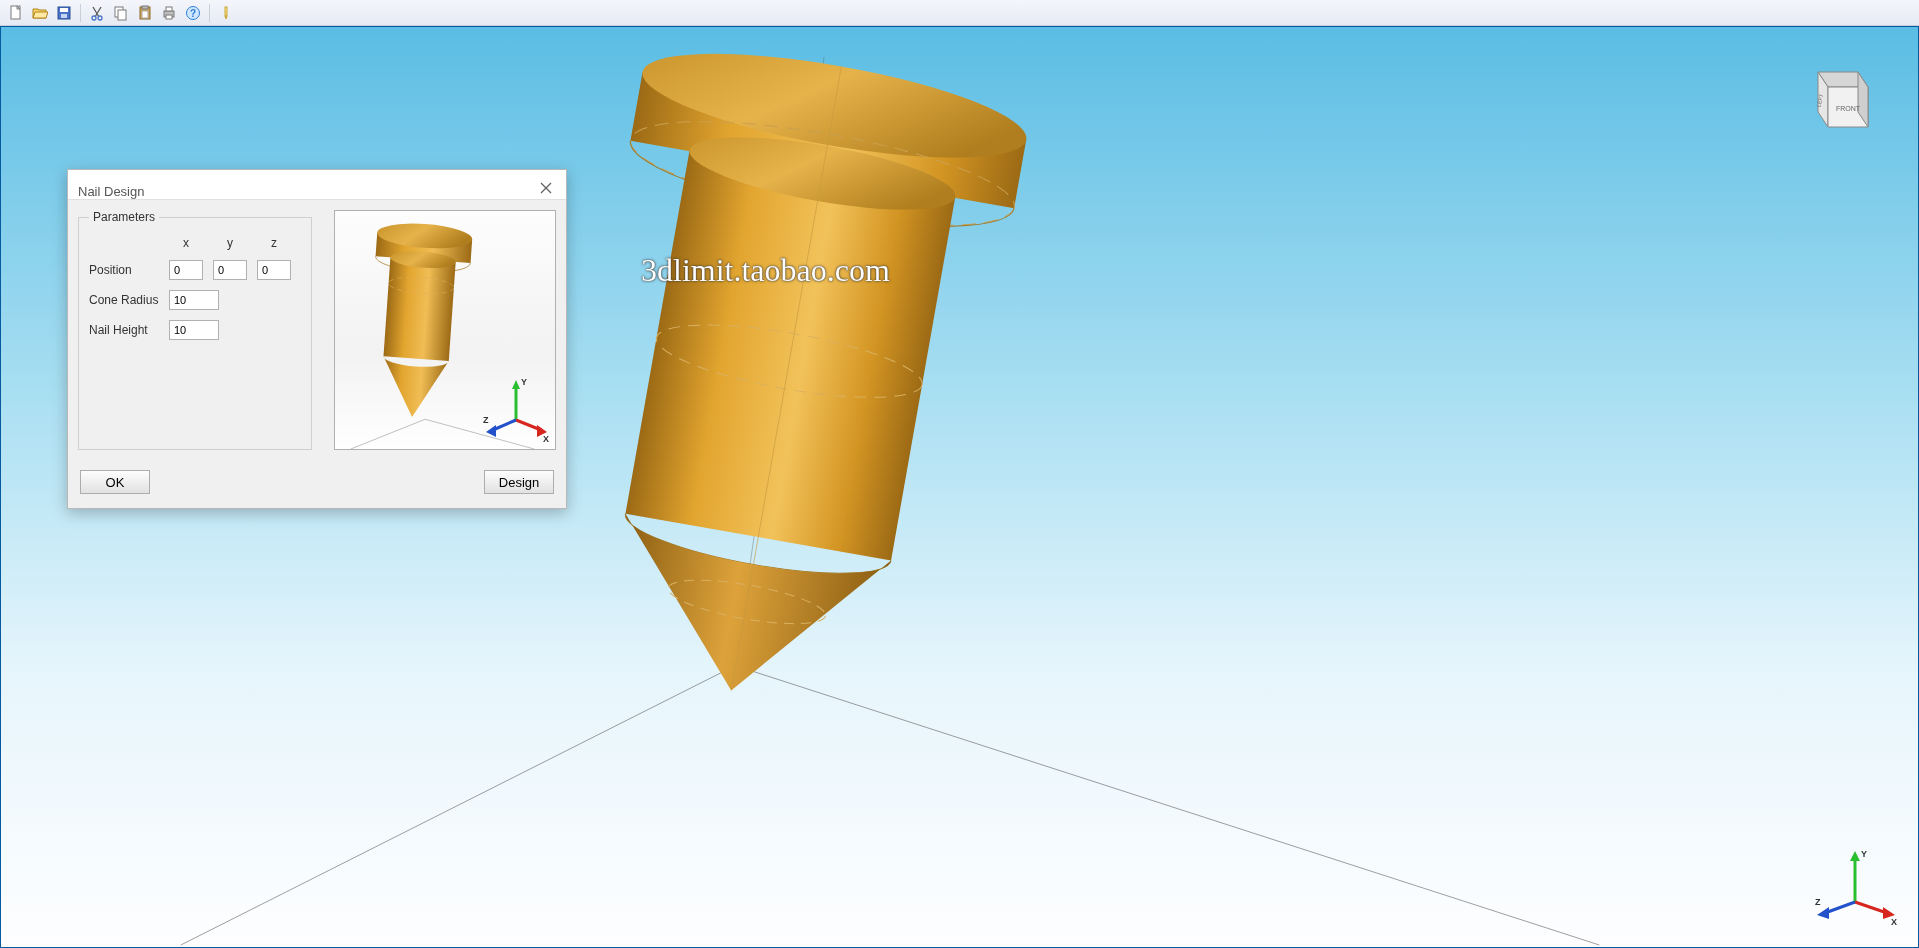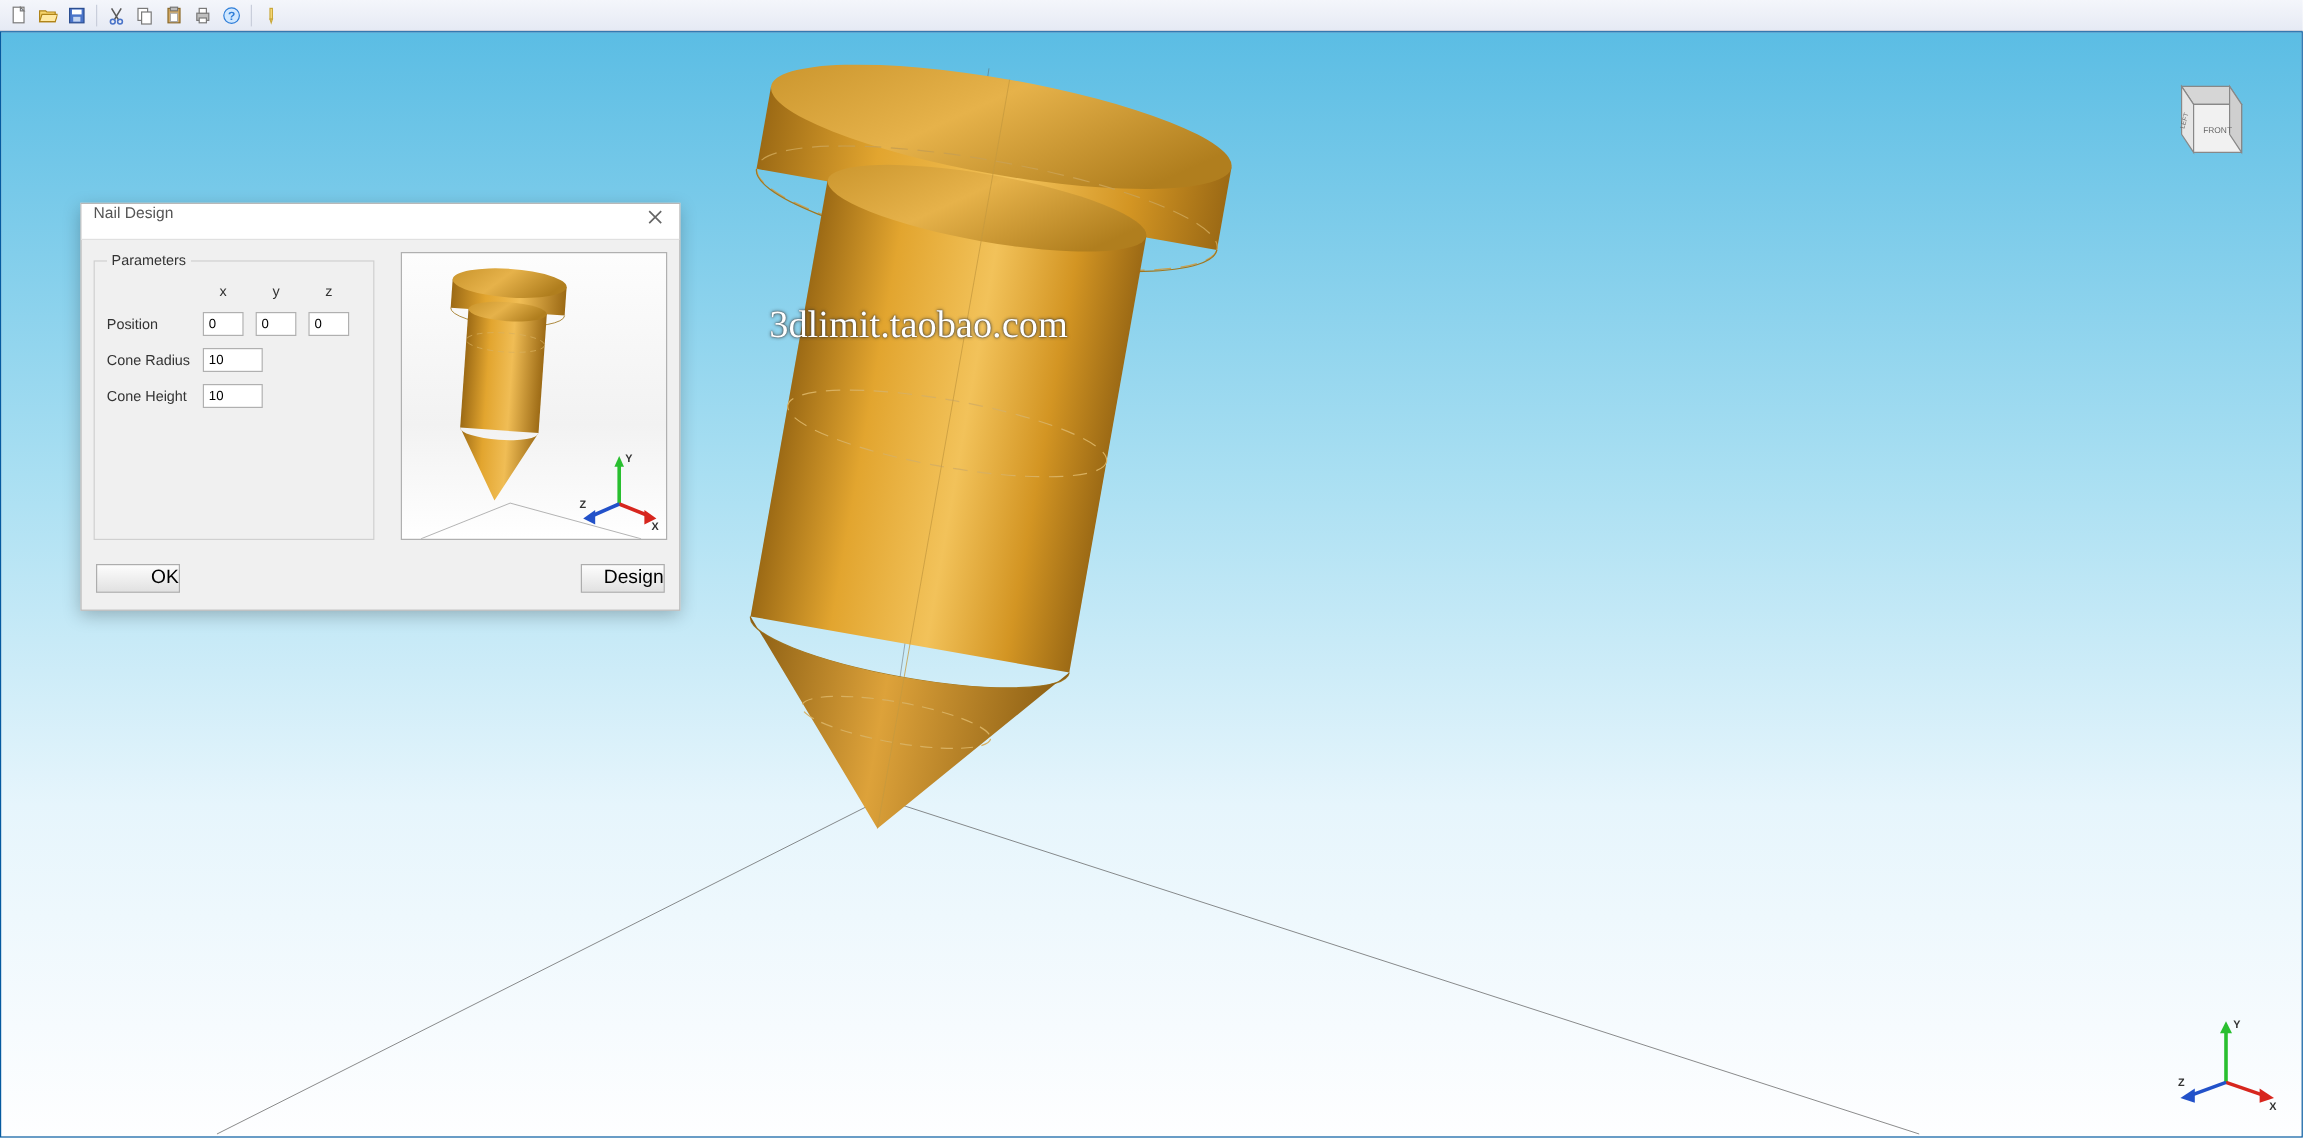--- a/index.html
+++ b/index.html
@@ -72,21 +72,21 @@
     left: 66px; top: 142px;
     width: 500px;
     background: #f0f0f0;
     border: 1px solid #b8b8b8;
     box-shadow: 0 4px 14px rgba(0,0,0,0.25);
   }
   .dlg-titlebar {
     height: 30px;
     background: #fff;
     display: flex;
-    align-items: flex-start;
+    align-items: flex-end;
     justify-content: space-between;
     padding: 0 6px 0 10px;
     font-size: 13px;
     color: #555;
     border-bottom: 1px solid #e0e0e0;
   }
   .dlg-close {
     width: 28px; height: 22px;
     display: flex; align-items: center; justify-content: center;
     color: #666;
@@ -148,23 +148,22 @@
 
   .dlg-buttons {
     display: flex;
     justify-content: space-between;
     padding: 10px 12px 14px 12px;
   }
   .dlg-buttons button {
     width: 70px; height: 24px;
     background: linear-gradient(#fdfdfd,#e1e1e1);
     border: 1px solid #adadad;
-    font-size: 16px;
+    font-size: 13px;
     cursor: pointer;
-    text-align: right;
   }
 
   
   .axis-gizmo-preview {
     position: absolute;
     right: 4px; bottom: 4px;
     width: 70px; height: 70px;
   }
   .axis-label { font-size: 9px; font-weight: bold; }
 </style>
@@ -342,21 +341,21 @@
           <span class="gap"></span>
           <input value="0" style="">
         </div>
 
         <div class="param-row">
           <span class="lbl">Cone Radius</span>
           <input style="width: 50px;" value="10">
         </div>
 
         <div class="param-row">
-          <span class="lbl">Cone Height</span>
+          <span class="lbl">Nail Height</span>
           <input style="width: 50px;" value="10">
         </div>
       </fieldset>
 
       <div class="preview-pane">
         <svg width="100%" height="100%" viewBox="0 0 200 240">
           <defs>
             <linearGradient id="nailGradPrev" x1="0" y1="0" x2="1" y2="0">
               <stop offset="0%" stop-color="#9c6a15"></stop>
               <stop offset="30%" stop-color="#e2a52f"></stop>

